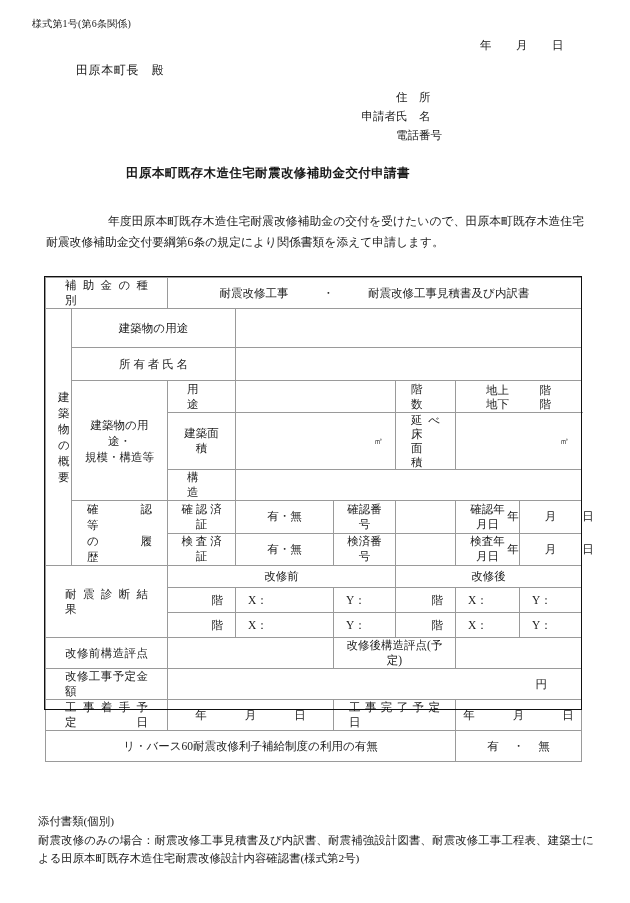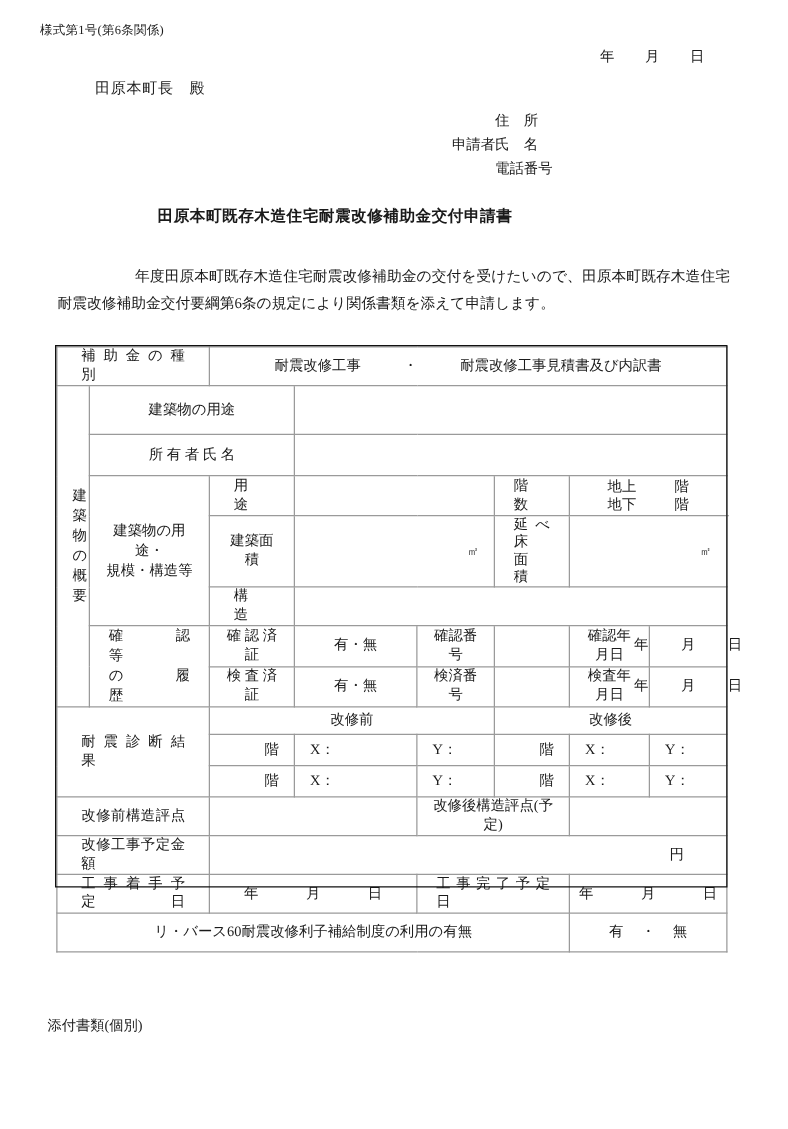--- a/index.html
+++ b/index.html
@@ -499,15 +499,16 @@
       </td>
     </tr>
   </tbody>
     </table>
 
   <div class="table-frame"></div>
 
 
   <div class="note-sep">
     <span class="hang">添付書類(個別)</span>
+    <span class="hang">耐震改修のみの場合：耐震改修工事見積書及び内訳書、耐震補強設計図書、耐震改修工事工程表、建築士による田原本町既存木造住宅耐震改修設計内容確認書(様式第2号)</span>
   </div>
 
 </div>
 
 </body></html>

